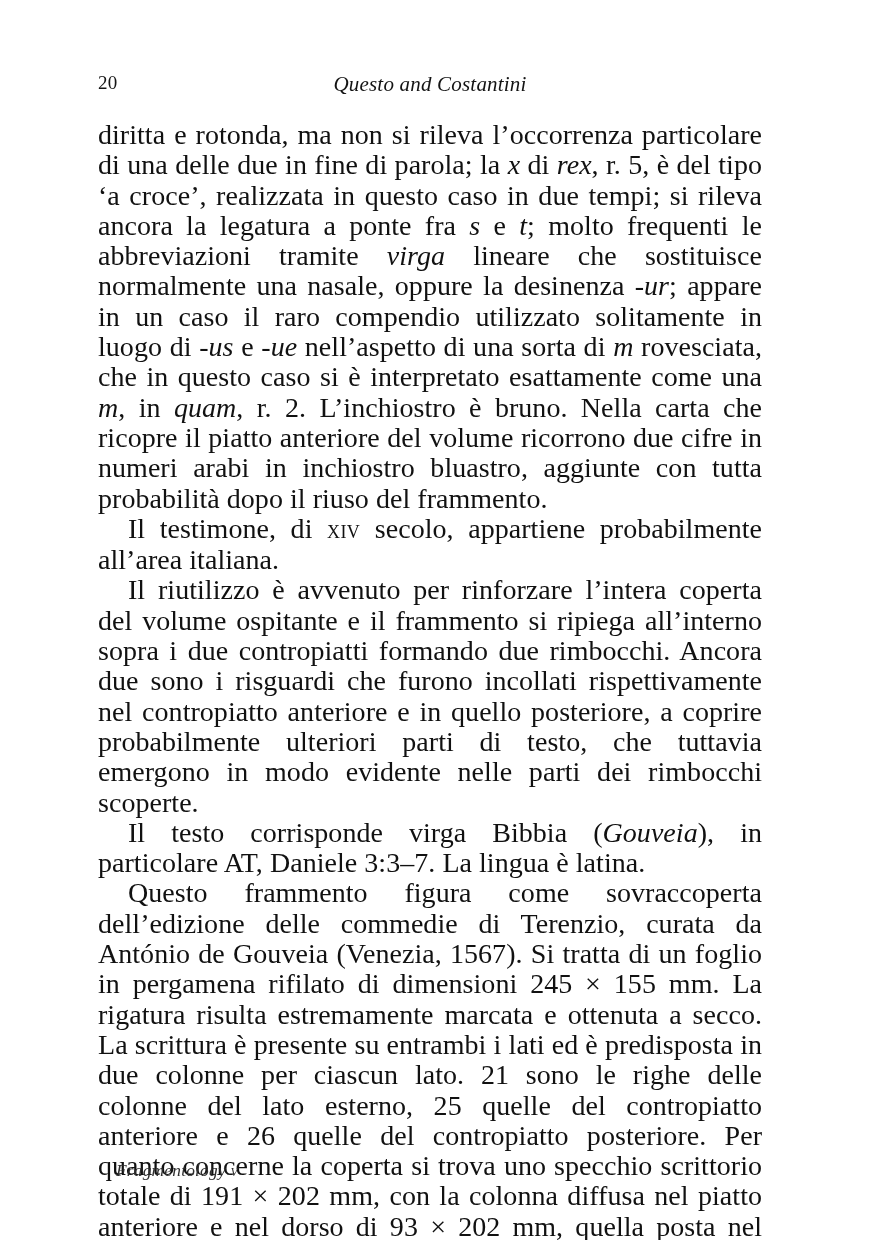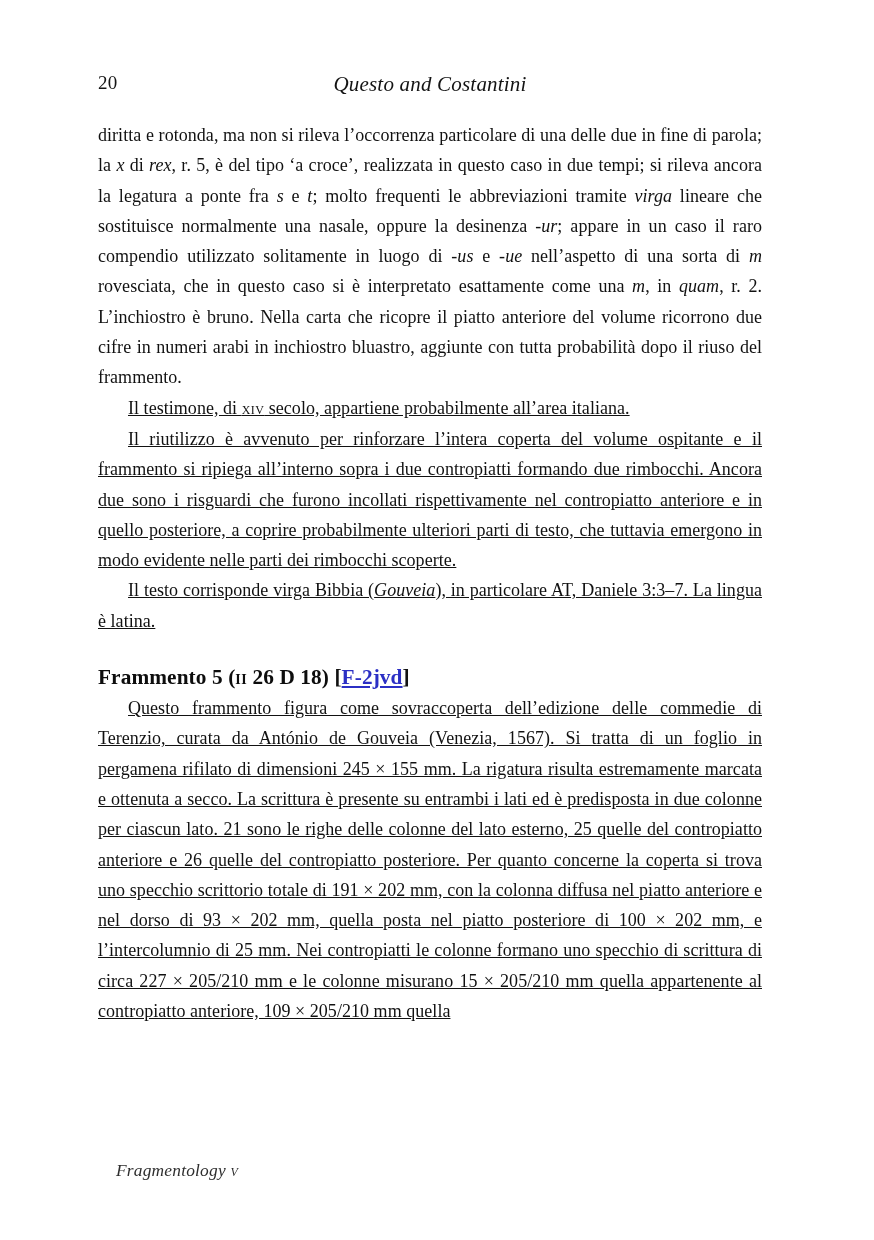--- a/index.html
+++ b/index.html
@@ -54,31 +54,30 @@
   
   .textblock {
     position: absolute;
     left: 98px;
     top: 120px;
     width: 664px;
   }
 
   p.body {
     margin: 0;
-    font-size: 18px;
+    font-size: 28px;
     line-height: 30.3px;
     text-align: justify;
     text-justify: inter-word;
     hyphens: manual;
     color: #111111;
     letter-spacing: 0.04px;
   }
   p.body.indent {
     text-indent: 30px;
-    text-decoration: underline;
   }
 
   i, .it { font-style: italic; }
 
   
   .sc {
     font-variant: small-caps;
     font-size: 0.92em;
     letter-spacing: 0.4px;
   }
@@ -137,23 +136,20 @@
     <span class="runhead-title">Questo and Costantini</span>
   </div>
 
   <div class="textblock">
 
     <p class="body"><span>diritta e rotonda, ma non si rileva l’occorrenza particolare di una delle due in fine di parola; la </span><i>x</i><span> di </span><i>rex</i><span>, r. 5, è del tipo ‘a croce’, realizzata in questo caso in due tempi; si rileva ancora la legatura a ponte fra </span><i>s</i><span> e </span><i>t</i><span>; molto frequenti le abbreviazioni tramite </span><i>virga</i><span> lineare che sostituisce normalmente una nasale, oppure la desinenza </span><i>-ur</i><span>; appare in un caso il raro compendio utilizzato solitamente in luogo di </span><i>-us</i><span> e </span><i>-ue</i><span> nell’aspetto di una sorta di </span><i>m</i><span> rovesciata, che in questo caso si è interpretato esattamente come una </span><i>m</i><span>, in </span><i>quam</i><span>, r. 2. L’inchiostro è bruno. Nella carta che ricopre il piatto anteriore del volume ricorrono due cifre in numeri arabi in inchiostro bluastro, aggiunte con tutta probabilità dopo il riuso del frammento.</span></p>
     <p class="body indent"><span>Il testimone, di </span><span class="sc">xiv</span><span> secolo, appartiene probabilmente all’area italiana.</span></p>
     <p class="body indent"><span>Il riutilizzo è avvenuto per rinforzare l’intera coperta del volume ospitante e il frammento si ripiega all’interno sopra i due contropiatti formando due rimbocchi. Ancora due sono i risguardi che furono incollati rispettivamente nel contropiatto anteriore e in quello posteriore, a coprire probabilmente ulteriori parti di testo, che tuttavia emergono in modo evidente nelle parti dei rimbocchi scoperte.</span></p>
     <p class="body indent"><span>Il testo corrisponde virga Bibbia (</span><i>Gouveia</i><span>), in particolare AT, Daniele 3:3–7. La lingua è latina.</span></p>
 
-    <h2 class="frag-heading">
-      <span>Frammento 5</span><span> (</span><span class="sc">ii</span><span> 26 D 18)</span><span class="brackets"> [</span><a class="frag-link" href="#">F-2jvd</a><span class="brackets">]</span>
-    </h2>
 
     <p class="body indent"><span>Questo frammento figura come sovraccoperta dell’edizione delle commedie di Terenzio, curata da António de Gouveia (Venezia, 1567). Si tratta di un foglio in pergamena rifilato di dimensioni 245 × 155 mm. La rigatura risulta estremamente marcata e ottenuta a secco. La scrittura è presente su entrambi i lati ed è predisposta in due colonne per ciascun lato. 21 sono le righe delle colonne del lato esterno, 25 quelle del contropiatto anteriore e 26 quelle del contropiatto posteriore. Per quanto concerne la coperta si trova uno specchio scrittorio totale di 191 × 202 mm, con la colonna diffusa nel piatto anteriore e nel dorso di 93 × 202 mm, quella posta nel piatto posteriore di 100 × 202 mm, e l’intercolumnio di 25 mm. Nei contropiatti le colonne formano uno specchio di scrittura di circa 227 × 205/210 mm e le colonne misurano 15 × 205/210 mm quella appartenente al contropiatto anteriore, 109 × 205/210 mm quella</span></p>
 
   </div>
 
   <div class="footer">
     <span class="footer-text"><span>Fragmentology</span> <span class="sc">v</span></span>
   </div>
 
 </div>

